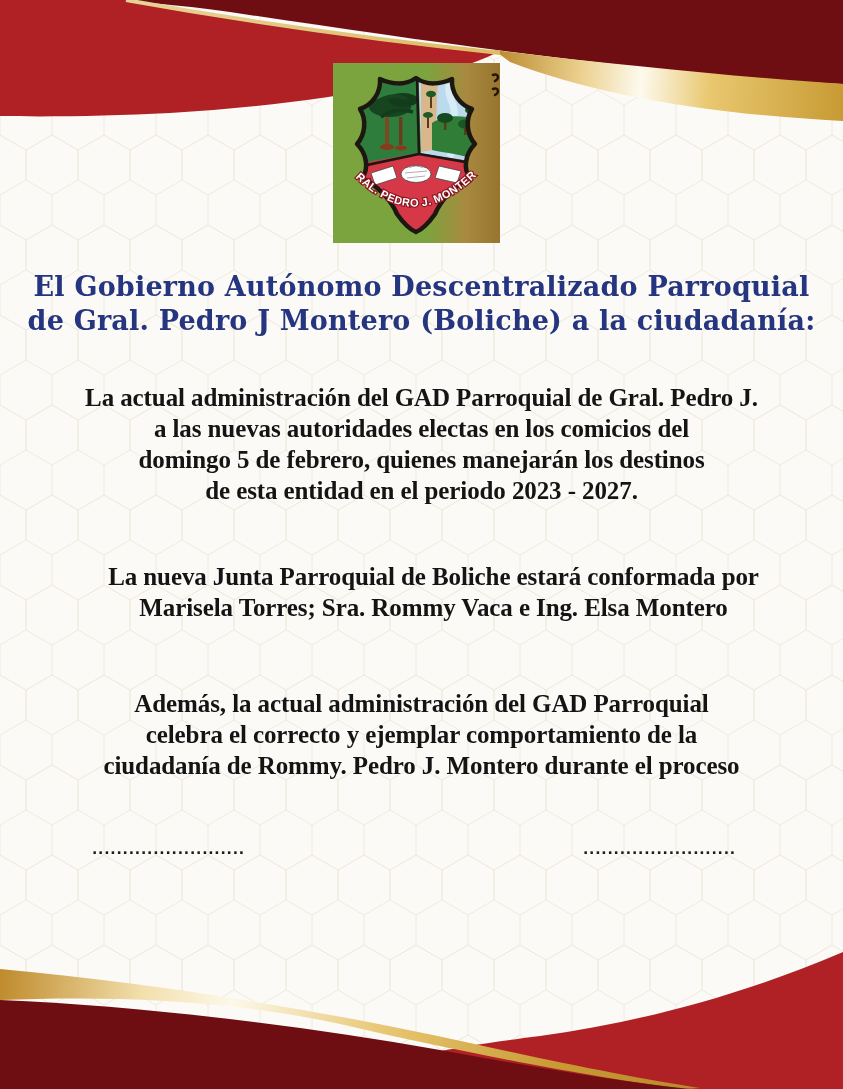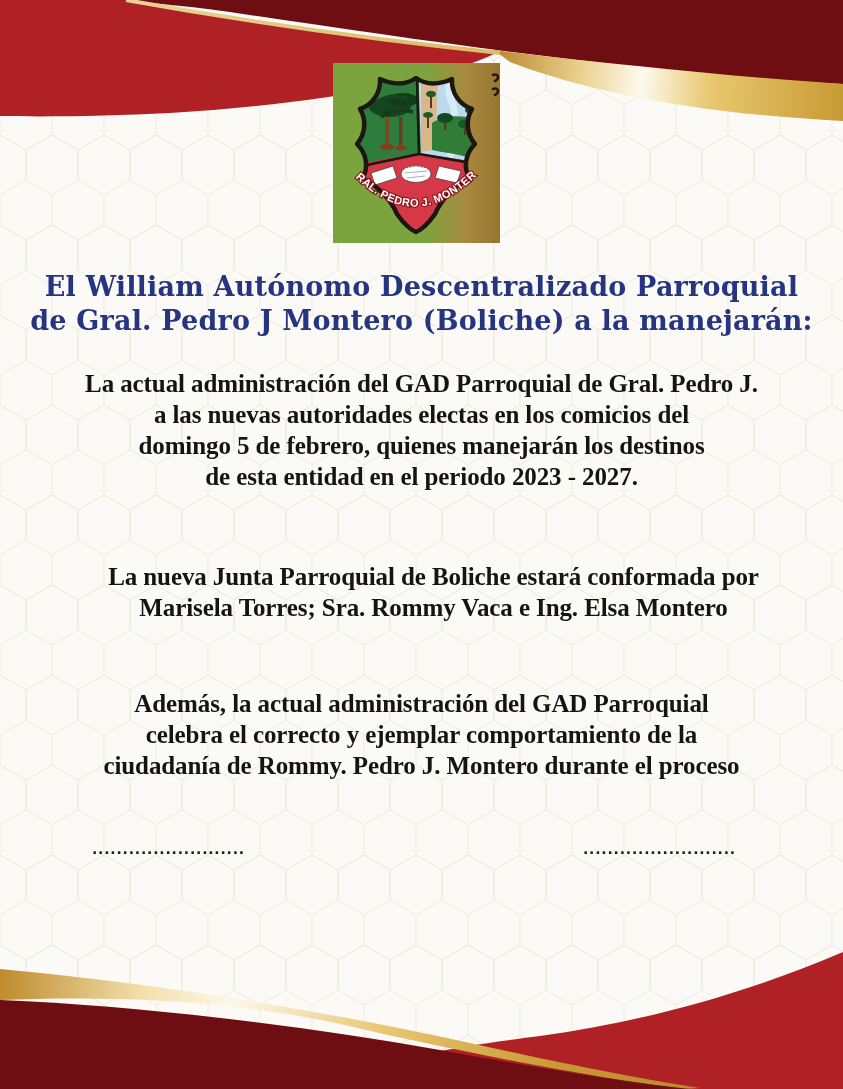--- a/index.html
+++ b/index.html
@@ -15,21 +15,21 @@
     text-align:center; color:#26357f;
     font-family:"DejaVu Serif", serif; font-weight:700;
     font-size:27px; line-height:34px; letter-spacing:0.2px;
   }
   .para {
     position:absolute; left:0; width:100%;
     text-align:center; color:#141414;
     font-family:"Liberation Serif", serif; font-weight:700;
     font-size:25px; line-height:31px; letter-spacing:-0.1px;
   }
-  .para1 { top:368px;text-align:center; }
+  .para1 { top:382px;text-align:center; }
   .para2 { top:561px;margin-left:12px; }
   .para3 { top:688px; }
   .dots {
     position:absolute; top:841px; color:#1c1c1c;
     font-family:"DejaVu Sans", sans-serif; font-weight:700;
     font-size:14px; letter-spacing:0.8px;
   }
   .dots-left  { left:92px; }
   .dots-right { left:583px; }
 </style>
@@ -152,22 +152,22 @@
     </g>
 
     <path fill="none" stroke-width="4.5" stroke-linejoin="round" d="M83,15 C72,23 58,21 47,16 C48,30 39,42 27,46 C34,57 32,72 24,81 C34,91 36,106 29,115 C45,123 58,137 64,151 C71,161 78,167 83,169 C88,167 95,161 102,151 C108,137 121,123 137,115 C130,106 132,91 142,81 C134,72 132,57 139,46 C127,42 118,30 119,16 C108,21 94,23 83,15 Z" stroke="#1c1710"></path>
 
     <text font-family="Liberation Sans, sans-serif" font-size="11" font-weight="bold" fill="#ffffff" stroke="#8c1822" stroke-width="2.4" paint-order="stroke" letter-spacing="0.4" text-anchor="middle">
       <textPath href="#bannerArc" startOffset="50%">GRAL. PEDRO J. MONTERO</textPath>
     </text>
   </svg>
 
   <div class="heading">
-    <div>El William Autónomo Descentralizado Parroquial</div>
-    <div>de Gral. Pedro J Montero (Boliche) a la manejarán:</div>
+    <div>El Gobierno Autónomo Descentralizado Parroquial</div>
+    <div>de Gral. Pedro J Montero (Boliche) a la ciudadanía:</div>
   </div>
 
   <div class="para para1">
     <div>La actual administración del GAD Parroquial de Gral. Pedro J.</div>
     <div>a las nuevas autoridades electas en los comicios del</div>
     <div>domingo 5 de febrero, quienes manejarán los destinos</div>
     <div>de esta entidad en el periodo 2023 - 2027.</div>
   </div>
 
   <div class="para para2">

